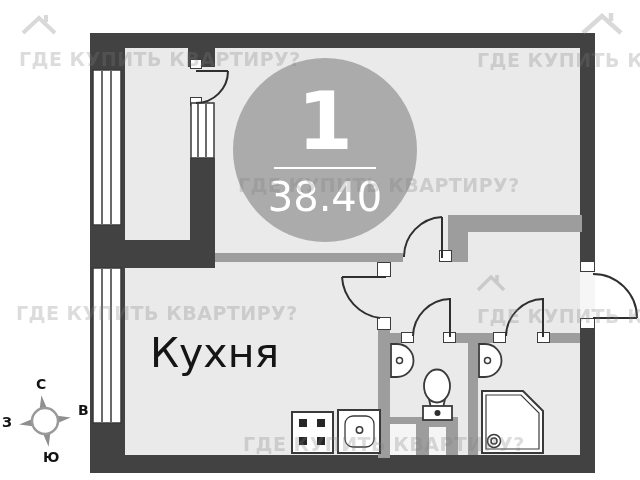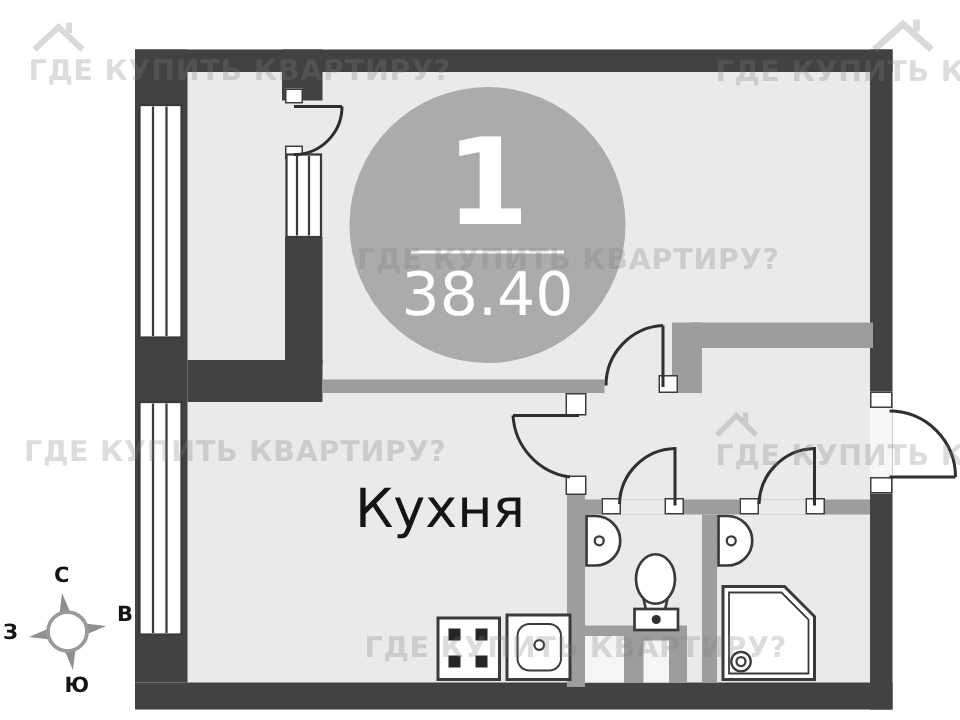--- a/index.html
+++ b/index.html
@@ -13,25 +13,25 @@
   .punch-out{background:#f6f6f6;}
   .niche{background:#f5f5f5;}
   .jamb{background:#ffffff;border:1.5px solid #3c3c3c;box-sizing:border-box;}
   .overlay-svg{position:absolute;left:0;top:0;width:640px;height:480px;z-index:40;pointer-events:none;}
   .badge{position:absolute;left:233px;top:58px;width:184px;height:184px;border-radius:50%;
          background:#ababab;display:flex;flex-direction:column;align-items:center;justify-content:center;
          z-index:50;}
   .badge-number{color:#ffffff;font-size:80px;font-weight:bold;line-height:80px;}
   .badge-divider{width:102px;height:2px;background:#ffffff;margin:5px 0 7px 0;}
   .badge-area{color:#ffffff;font-size:40px;line-height:42px;text-align:center;}
-  .room-label{position:absolute;left:150px;top:318px;width:200px;text-align:right;z-index:50;
-              color:#151515;font-size:36px;line-height:43px;}
+  .room-label{position:absolute;left:150px;top:332px;width:200px;text-align:left;z-index:50;
+              color:#151515;font-size:41px;line-height:43px;}
   .compass-label{position:absolute;z-index:50;color:#141414;font-size:14px;font-weight:bold;}
   .wm{position:absolute;z-index:60;color:rgba(125,125,125,0.27);font-size:19px;font-weight:bold;
-      letter-spacing:0.5px;white-space:nowrap;pointer-events:none;}
+      letter-spacing:0.5px;white-space:nowrap;pointer-events:none;margin-top:12px;}
   .wm-house{position:absolute;z-index:60;pointer-events:none;}
 </style>
 </head>
 <body>
 
 <div class="stage">
 
   <div class="abs floor" style="left:90px;top:33px;width:505px;height:440px;"></div>
 
   <div class="abs wd" style="left:90px;top:33px;width:505px;height:15px;"></div>

